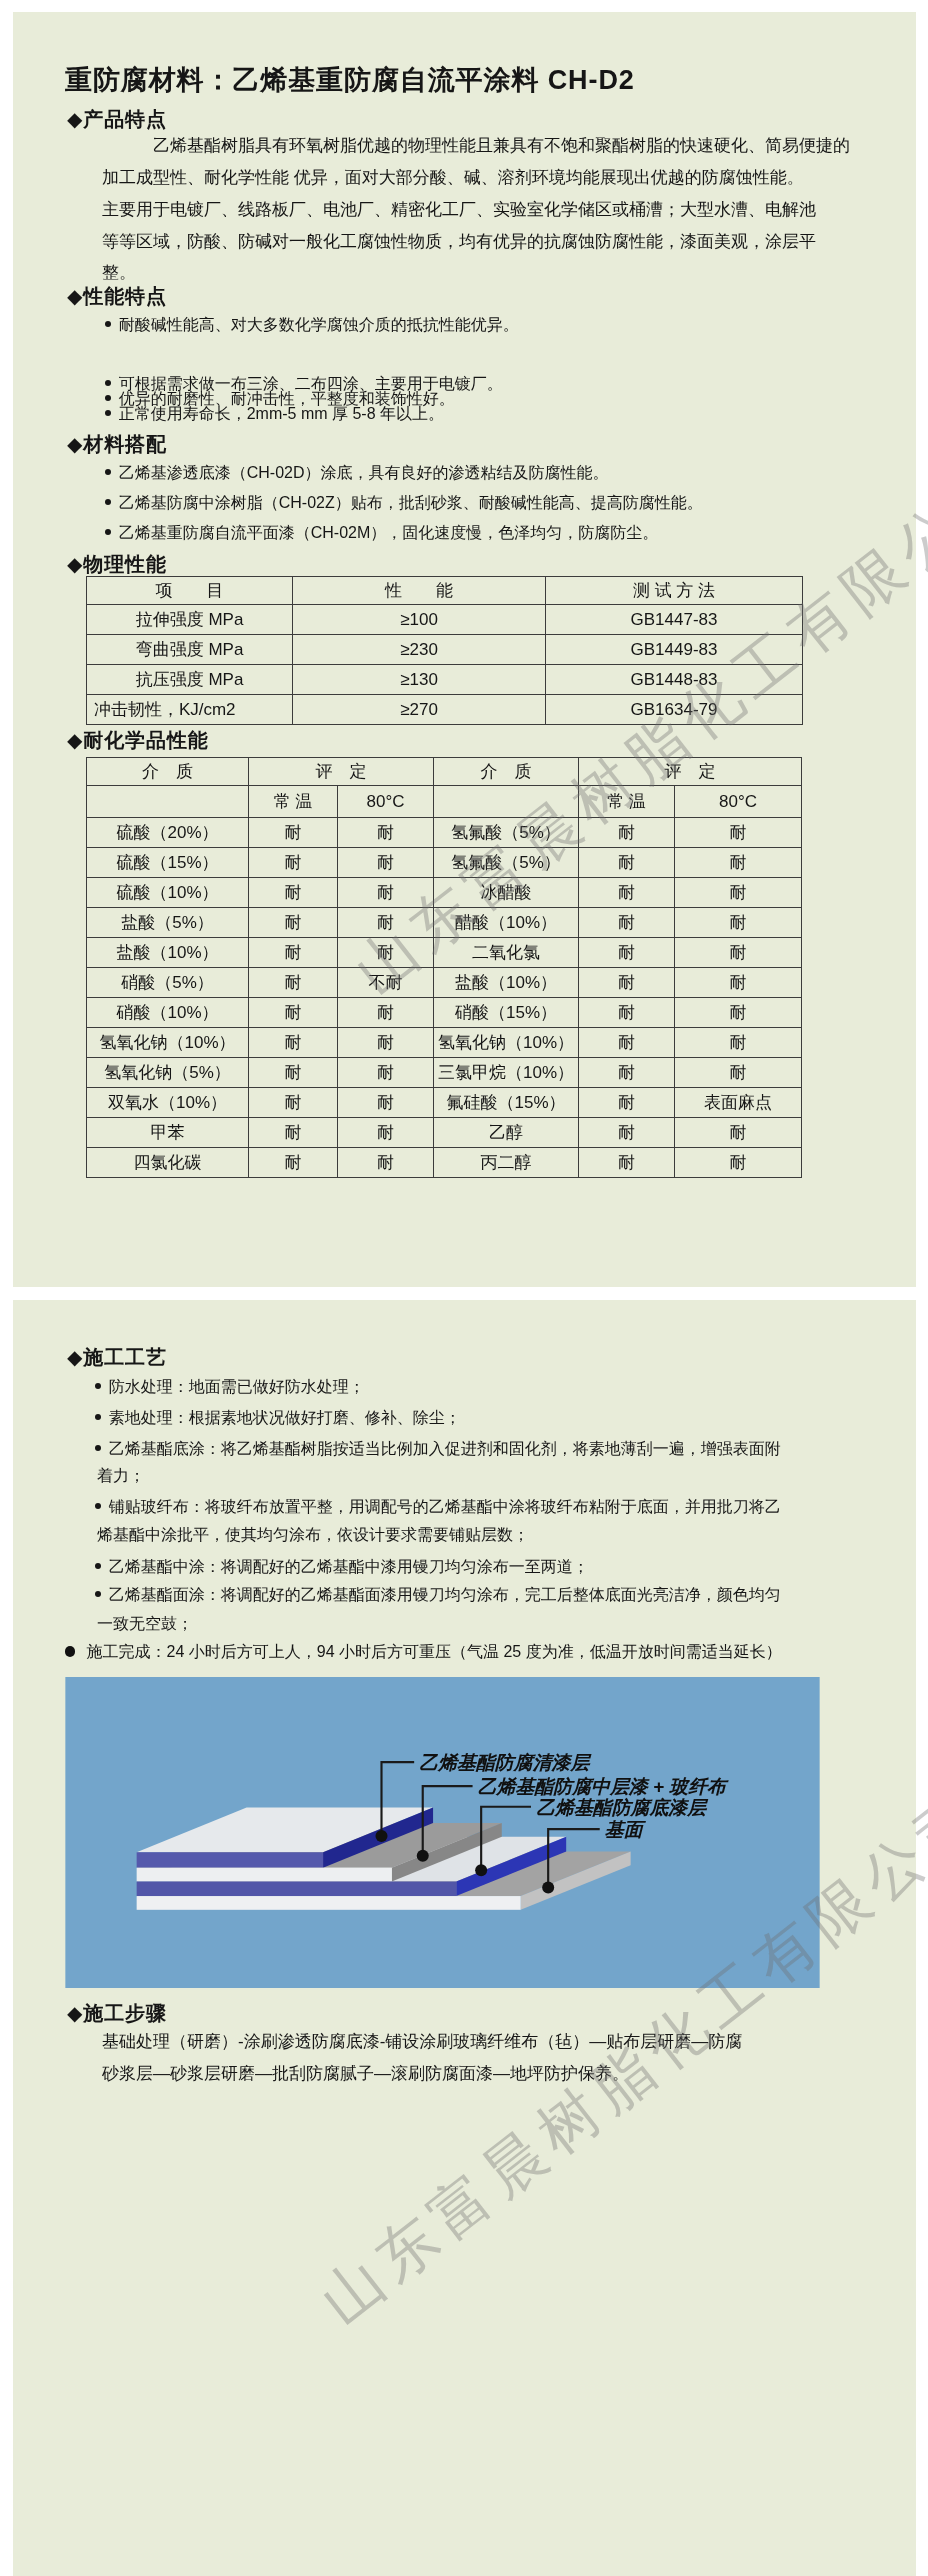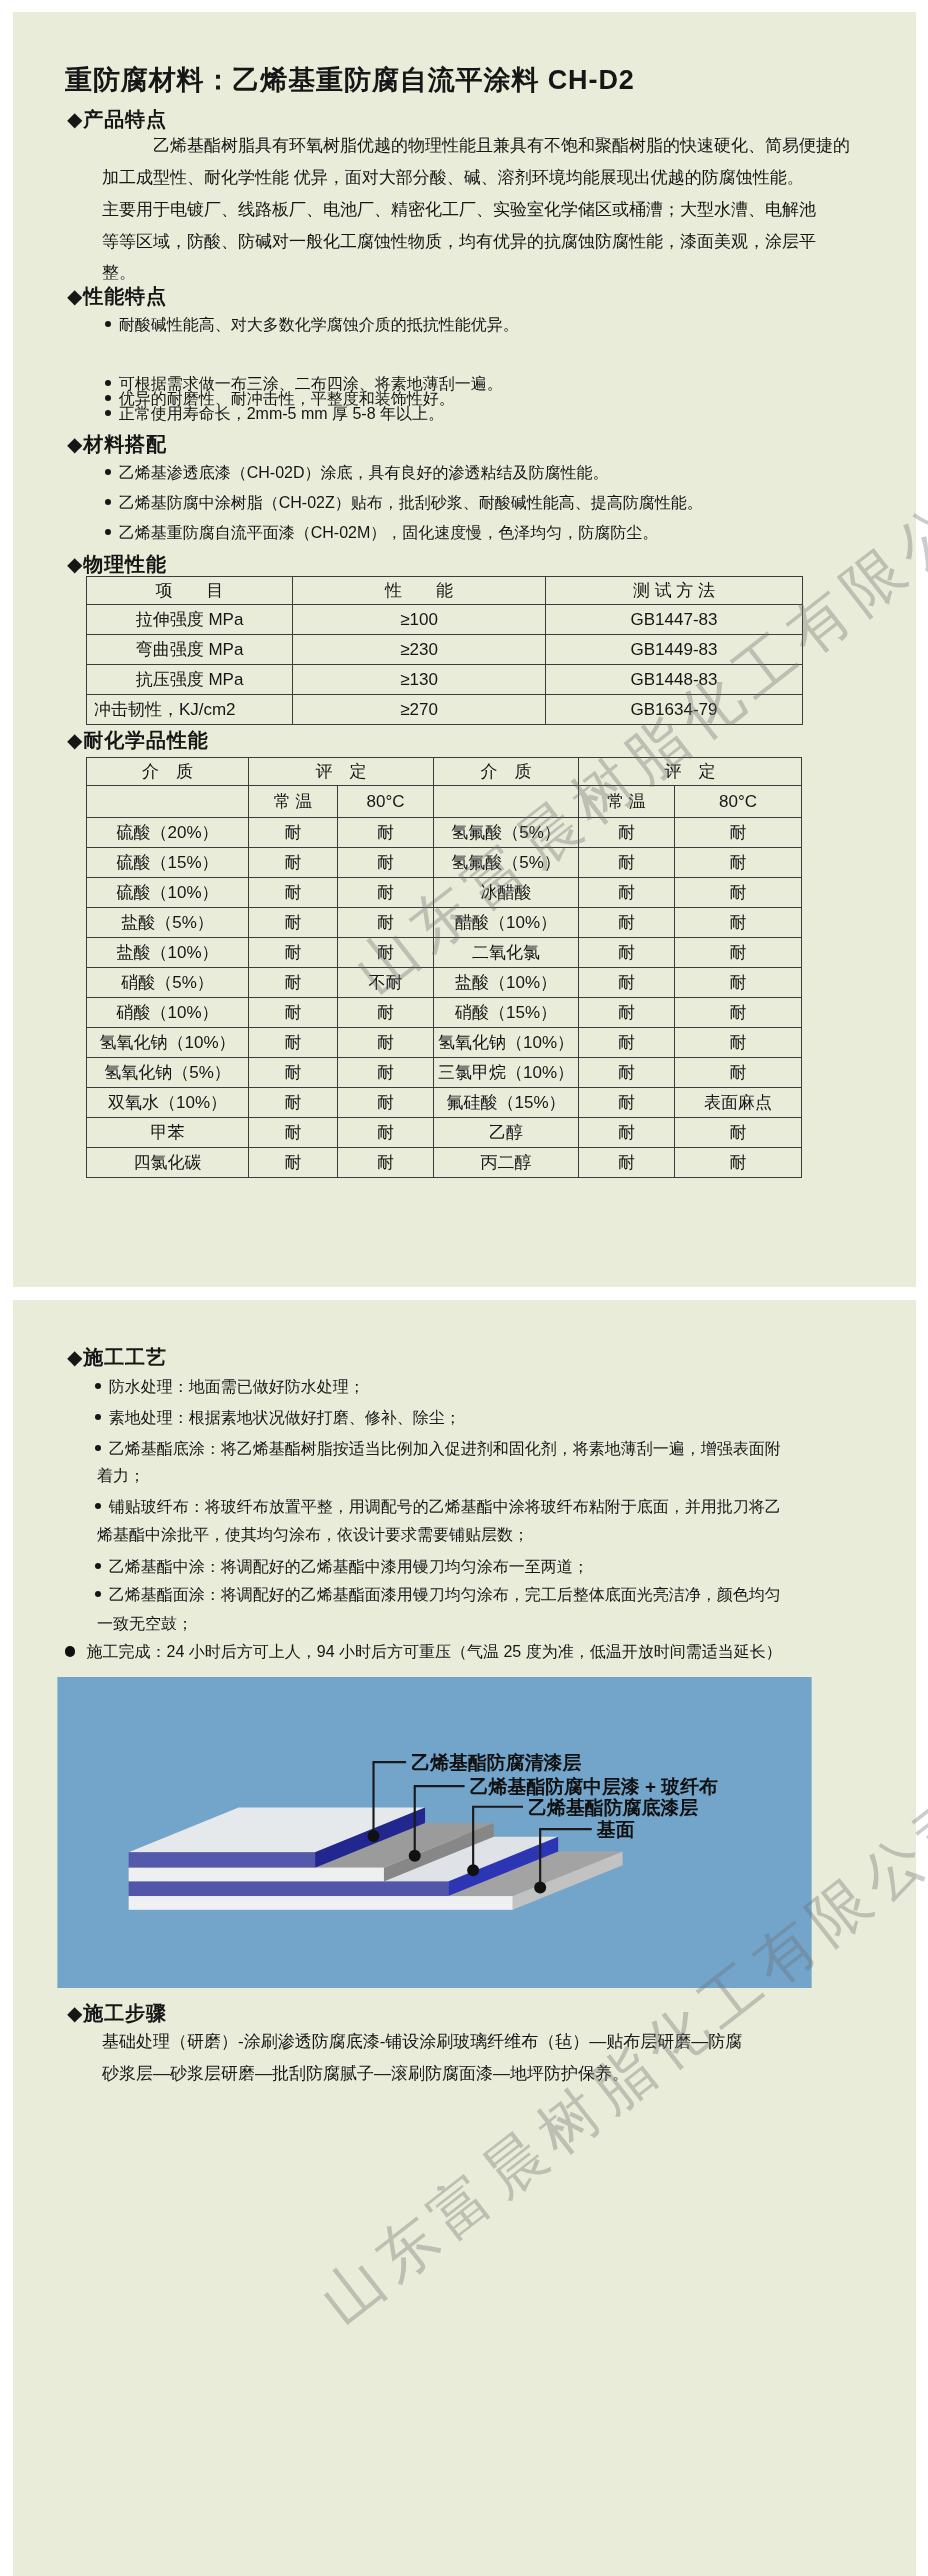--- a/index.html
+++ b/index.html
@@ -39,21 +39,21 @@
   <div class="abs bodyline" style="left:140px;top:122px;">乙烯基酯树脂具有环氧树脂优越的物理性能且兼具有不饱和聚酯树脂的快速硬化、简易便捷的</div>
   <div class="abs bodyline" style="left:89px;top:154px;">加工成型性、耐化学性能 优异，面对大部分酸、碱、溶剂环境均能展现出优越的防腐蚀性能。</div>
   <div class="abs bodyline" style="left:89px;top:186px;">主要用于电镀厂、线路板厂、电池厂、精密化工厂、实验室化学储区或桶漕；大型水漕、电解池</div>
   <div class="abs bodyline" style="left:89px;top:218px;">等等区域，防酸、防碱对一般化工腐蚀性物质，均有优异的抗腐蚀防腐性能，漆面美观，涂层平</div>
   <div class="abs bodyline" style="left:89px;top:249px;">整。</div>
 
   <div class="abs heading" style="left:54px;top:271px;">◆性能特点</div>
   <div id="perf-bullets">
       <div class="bullet-row" style="left: 92px; top: 301px;"><span class="bullet-dot" style="margin-right: 7.7px;"></span><span>耐酸碱性能高、对大多数化学腐蚀介质的抵抗性能优异。</span></div>
       <div class="bullet-row" style="left: 92px; top: 331px; margin-top: 44px;"><span class="bullet-dot" style="margin-right: 7.7px;"></span><span>优异的耐磨性、耐冲击性，平整度和装饰性好。</span></div>
-      <div class="bullet-row" style="left: 92px; top: 360px;"><span class="bullet-dot" style="margin-right: 7.7px;"></span><span>可根据需求做一布三涂、二布四涂、将素地薄刮一遍。</span></div>
+      <div class="bullet-row" style="left: 92px; top: 360px;"><span class="bullet-dot" style="margin-right: 7.7px;"></span><span>可根据需求做一布三涂、二布四涂、主要用于电镀厂。</span></div>
       <div class="bullet-row" style="left: 92px; top: 390px;"><span class="bullet-dot" style="margin-right: 7.7px;"></span><span>正常使用寿命长，2mm-5 mm 厚 5-8 年以上。</span></div>
     </div>
 
   <div class="abs heading" style="left:54px;top:419px;">◆材料搭配</div>
   <div id="mat-bullets">
       <div class="bullet-row" style="left: 92px; top: 449px;"><span class="bullet-dot" style="margin-right: 7.7px;"></span><span>乙烯基渗透底漆（CH-02D）涂底，具有良好的渗透粘结及防腐性能。</span></div>
       <div class="bullet-row" style="left: 92px; top: 479px;"><span class="bullet-dot" style="margin-right: 7.7px;"></span><span>乙烯基防腐中涂树脂（CH-02Z）贴布，批刮砂浆、耐酸碱性能高、提高防腐性能。</span></div>
       <div class="bullet-row" style="left: 92px; top: 509px;"><span class="bullet-dot" style="margin-right: 7.7px;"></span><span>乙烯基重防腐自流平面漆（CH-02M），固化速度慢，色泽均匀，防腐防尘。</span></div>
     </div>
 
@@ -239,21 +239,21 @@
       <div class="bullet-row" style="top: 223px; left: 84px;">烯基酯中涂批平，使其均匀涂布，依设计要求需要铺贴层数；</div>
       <div class="bullet-row" style="top: 255px; left: 82px;"><span class="bullet-dot"></span><span>乙烯基酯中涂：将调配好的乙烯基酯中漆用镘刀均匀涂布一至两道；</span></div>
       <div class="bullet-row" style="top: 283px; left: 82px;"><span class="bullet-dot"></span><span>乙烯基酯面涂：将调配好的乙烯基酯面漆用镘刀均匀涂布，完工后整体底面光亮洁净，颜色均匀</span></div>
       <div class="bullet-row" style="top: 312px; left: 84px;">一致无空鼓；</div>
     </div>
 
   <div class="bullet-row" style="left:52px;top:340px;">
     <span class="note-dot"></span><span>施工完成：24 小时后方可上人，94 小时后方可重压（气温 25 度为准，低温开放时间需适当延长）</span>
   </div>
 
-  <div class="panel" style="left:44px;top:377px;width:755px;height:246px;">
+  <div class="panel" style="left:52px;top:377px;width:755px;height:246px;font-style:italic;">
     <svg width="755" height="311" viewBox="0 0 878 362">
       <rect x="0" y="0" width="878" height="362" fill="#73a5cb"></rect>
 
       <polygon points="83,255 530,255 658,203 211,203" fill="#a3a3a3"></polygon>
       <polygon points="530,255 530,271 658,219 658,203" fill="#c2c2c2"></polygon>
       <polygon points="83,238 455,238 583,186 211,186" fill="#dfe3e7"></polygon>
       <polygon points="455,238 455,255 583,203 583,186" fill="#2c36b5"></polygon>
       <polygon points="83,222 380,222 508,170 211,170" fill="#9b9b9b"></polygon>
       <polygon points="380,222 380,238 508,186 508,170" fill="#878787"></polygon>
       <polygon points="83,204 300,204 428,152 211,152" fill="#e6e9ec"></polygon>

